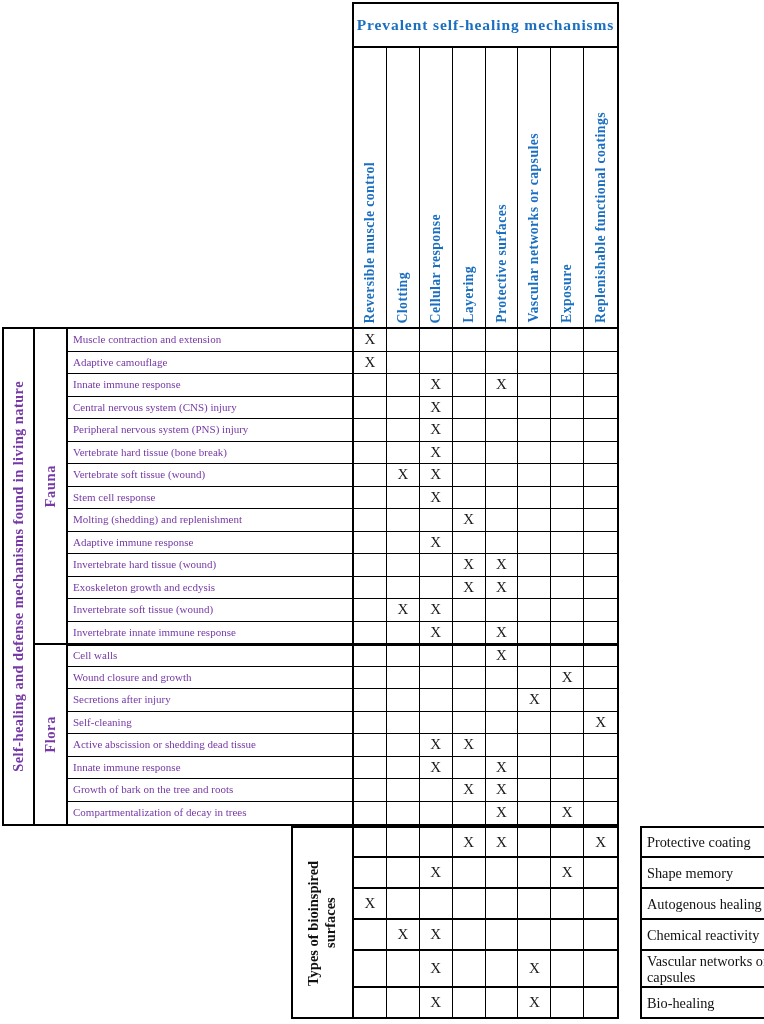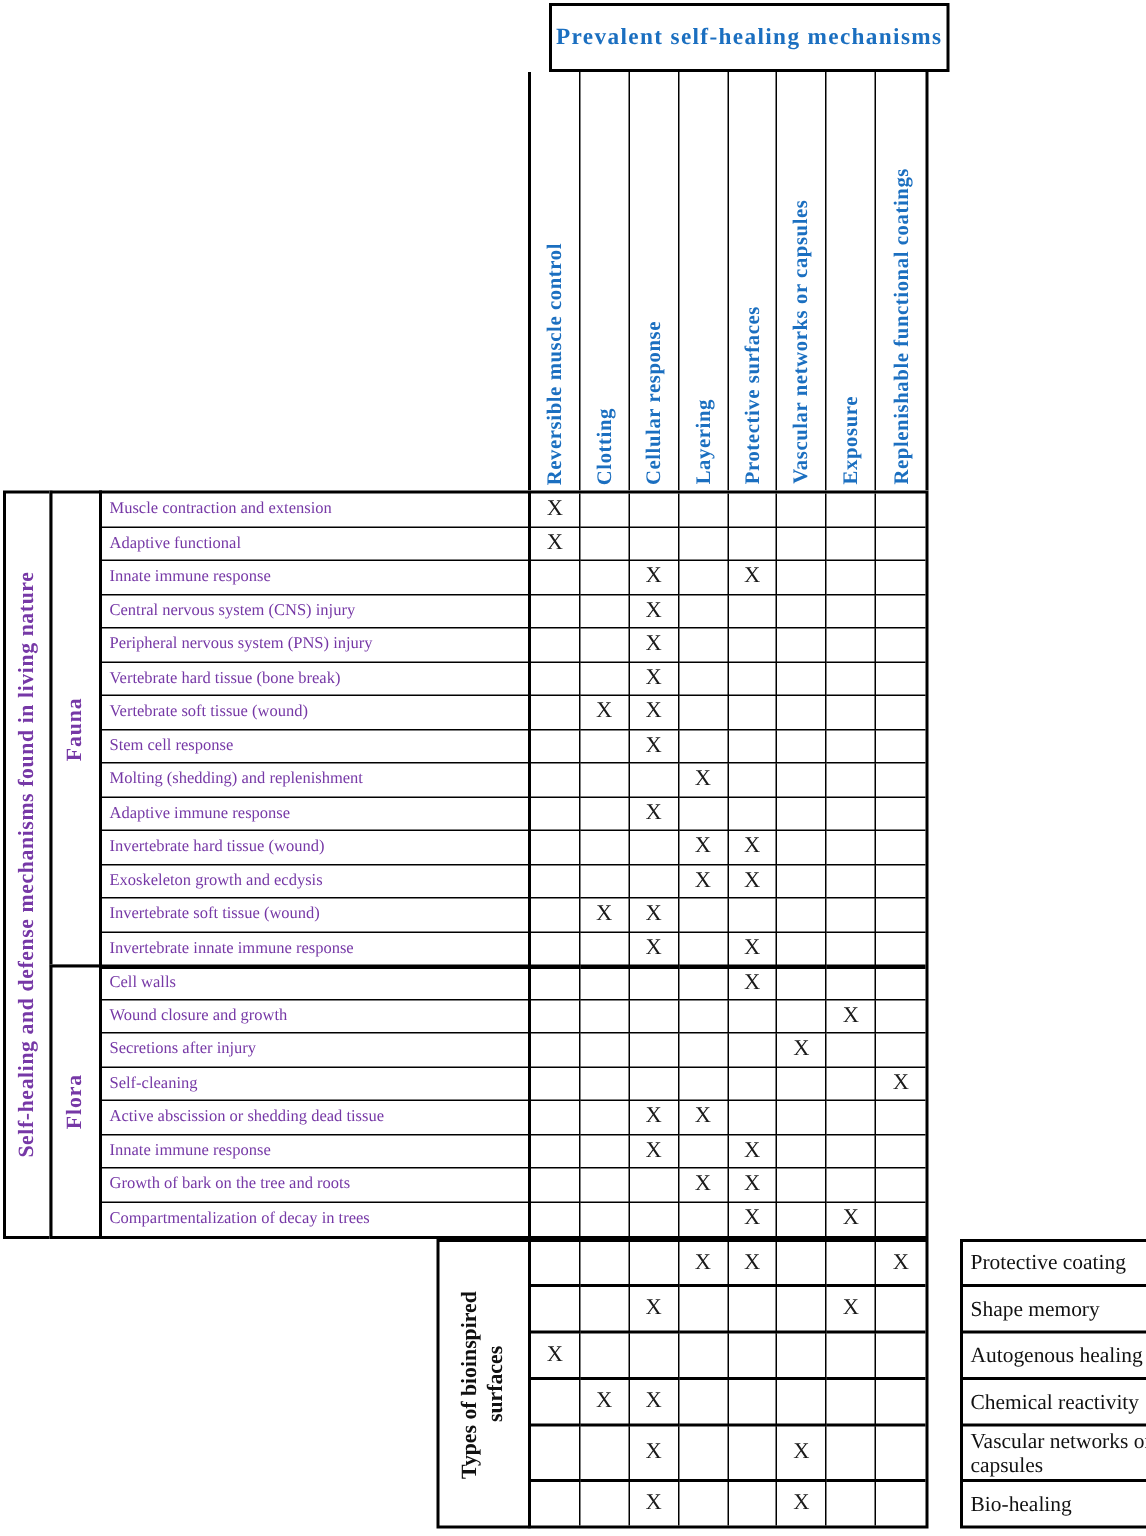--- a/index.html
+++ b/index.html
@@ -4,21 +4,21 @@
 <style>
   html,body{margin:0;padding:0;background:#fff;}
   .canvas{
     position:relative;width:764px;height:1024px;background:#fff;
     font-family:"Liberation Serif","DejaVu Serif",serif;color:#111;overflow:hidden;
   }
   .box{position:absolute;box-sizing:border-box;background:#fff;}
   .b2{border:2px solid #000;}
 
   
-  .hdrbox{left:352px;top:2px;width:267px;height:46px;display:flex;align-items:center;justify-content:center;margin-left:14px;}
+  .hdrbox{left:352px;top:2px;width:267px;height:46px;display:flex;align-items:center;justify-content:center;}
   .hdrtitle{color:var(--blue);font-weight:bold;font-size:15.5px;letter-spacing:0.9px;}
 
   
   .colheads{left:352px;top:48px;width:267px;height:279px;border:2px solid #000;border-top:none;border-bottom:none;
     display:grid;grid-template-columns:repeat(8,1fr);}
   .chcell{border-right:1px solid #000;display:flex;justify-content:center;align-items:flex-end;padding-bottom:4px;overflow:hidden;}
   .chcell.lastcol{border-right:none;}
   .vtext{writing-mode:vertical-rl;transform:rotate(180deg);white-space:nowrap;}
   .chtext{color:var(--blue);font-weight:bold;font-size:13.8px;letter-spacing:0.4px;line-height:1;}
 
@@ -103,21 +103,21 @@
   </div>
   <div class="box b2 faunabox">
     <span class="vtext grptext">Fauna</span>
   </div>
   <div class="box b2 florabox">
     <span class="vtext grptext">Flora</span>
   </div>
 
   <div class="box rowlabels" id="naturelabels">
       <div class="rlabel">Muscle contraction and extension</div>
-      <div class="rlabel">Adaptive functional</div>
+      <div class="rlabel">Adaptive camouflage</div>
       <div class="rlabel">Innate immune response</div>
       <div class="rlabel">Central nervous system (CNS) injury</div>
       <div class="rlabel">Peripheral nervous system (PNS) injury</div>
       <div class="rlabel">Vertebrate hard tissue (bone break)</div>
       <div class="rlabel">Vertebrate soft tissue (wound)</div>
       <div class="rlabel">Stem cell response</div>
       <div class="rlabel">Molting (shedding) and replenishment</div>
       <div class="rlabel">Adaptive immune response</div>
       <div class="rlabel">Invertebrate hard tissue (wound)</div>
       <div class="rlabel">Exoskeleton growth and ecdysis</div>

